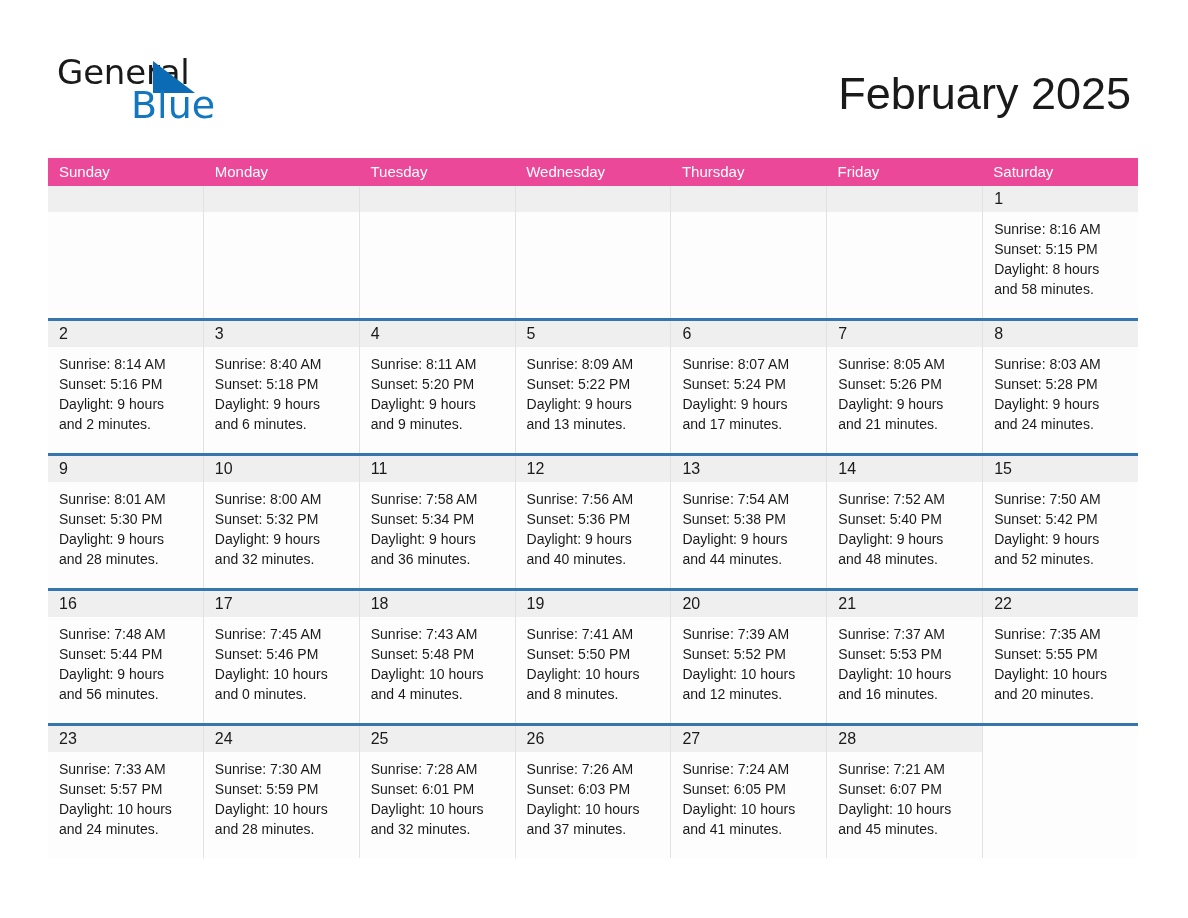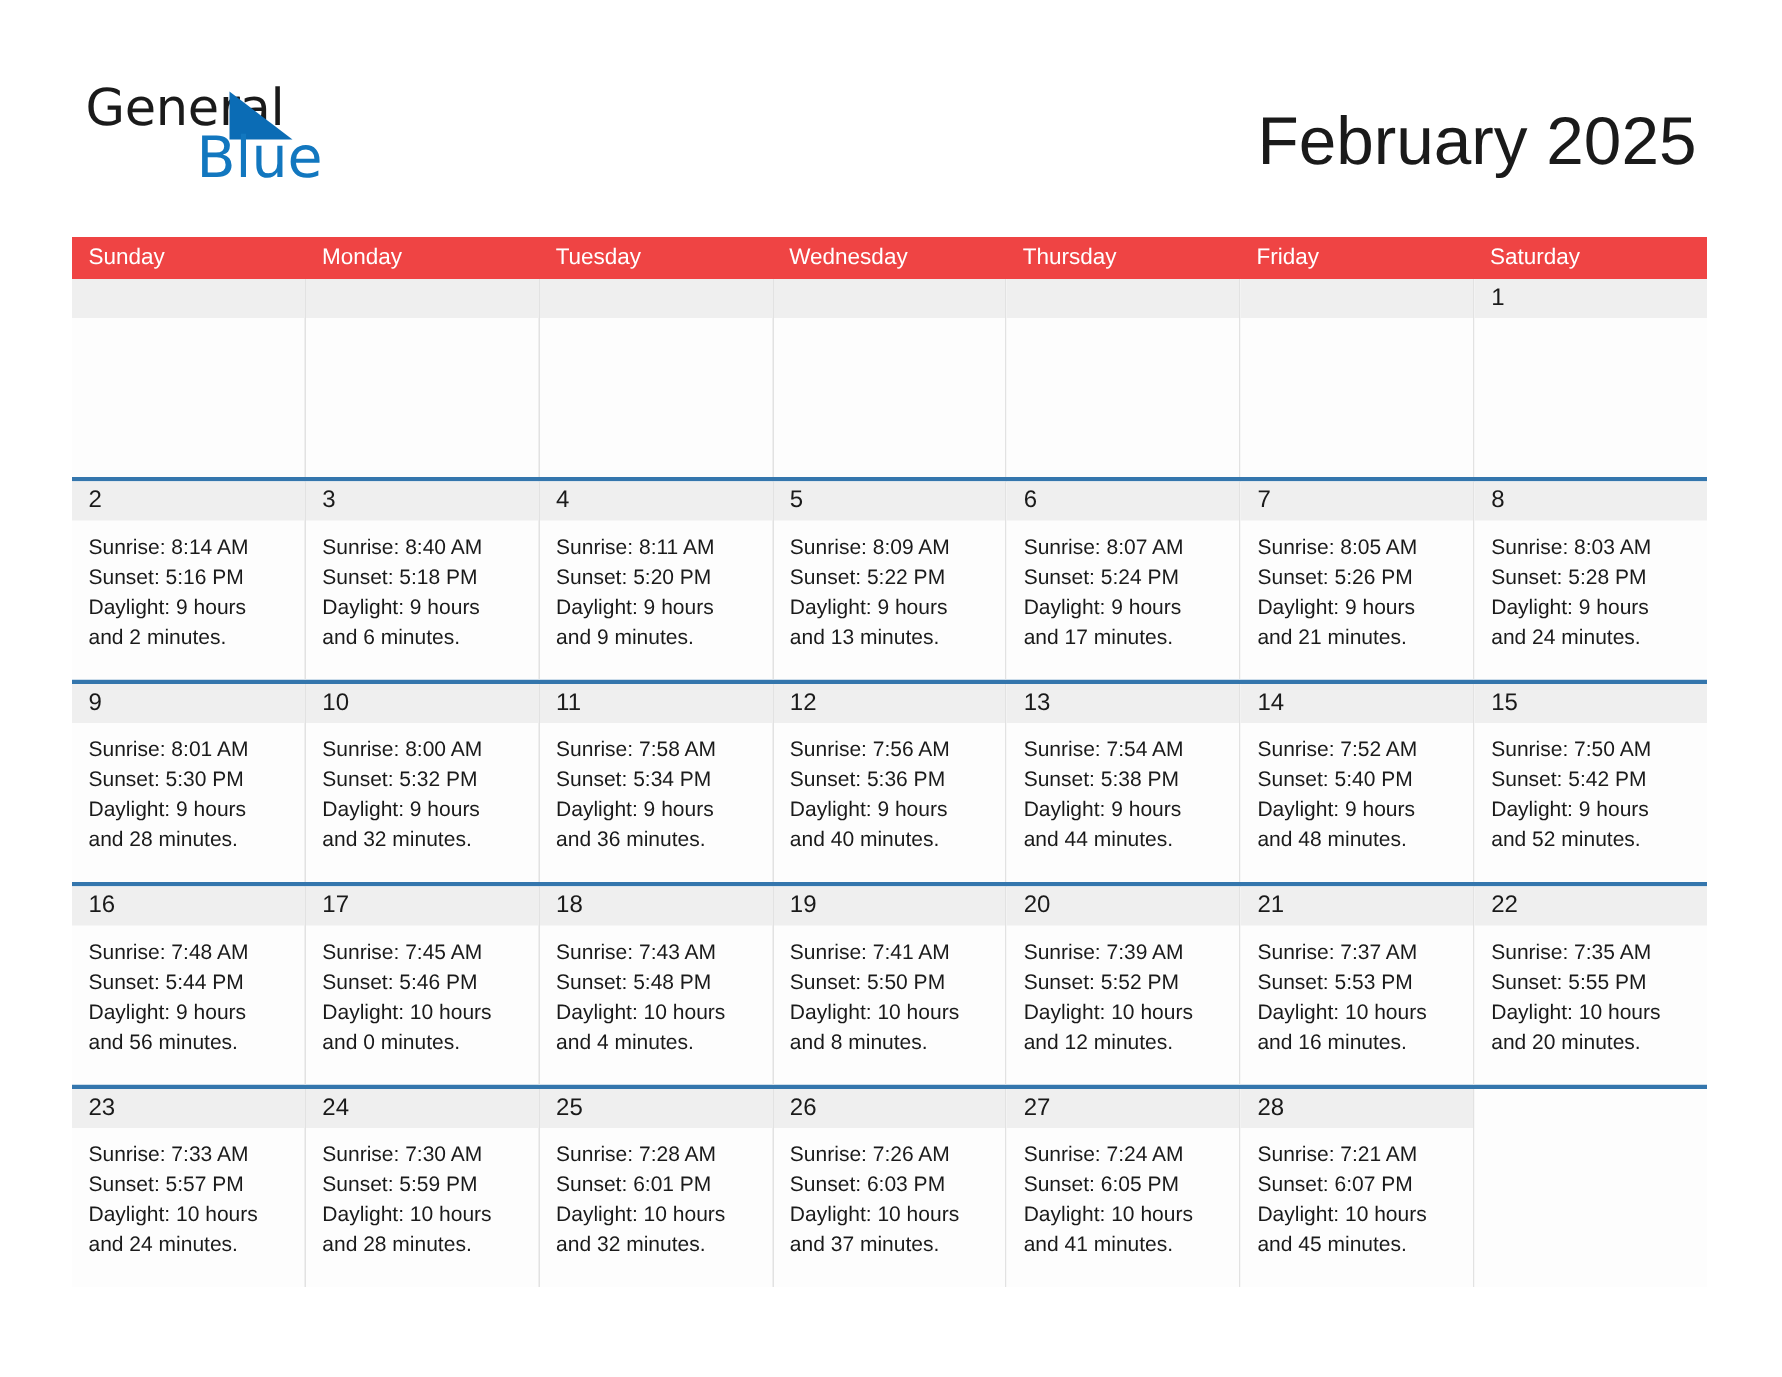--- a/index.html
+++ b/index.html
@@ -98,21 +98,21 @@
     position: absolute;
     left: 48px;
     top: 158px;
     width: 1090px;
   }
 
   .weekday-row {
     display: flex;
     width: 1090px;
     height: 28px;
-    background: #ef4444;
+    background: #ec4899;
   }
   .weekday {
     flex: 1 1 0;
     color: #ffffff;
     font-size: 15px;
     line-height: 28px;
     padding-left: 11px;
     box-sizing: border-box;
     white-space: nowrap;
     overflow: hidden;
@@ -211,20 +211,26 @@
             <div class="day-number-band"><span class="day-number"></span></div>
           </div>
           <div class="day-cell blank">
             <div class="day-number-band"><span class="day-number"></span></div>
           </div>
           <div class="day-cell blank">
             <div class="day-number-band"><span class="day-number"></span></div>
           </div>
           <div class="day-cell">
             <div class="day-number-band"><span class="day-number">1</span></div>
+            <div class="day-info">
+              <div>Sunrise: 8:16 AM</div>
+              <div>Sunset: 5:15 PM</div>
+              <div>Daylight: 8 hours</div>
+              <div>and 58 minutes.</div>
+            </div>
           </div>
         </div>
         <div class="week-row">
           <div class="day-cell">
             <div class="day-number-band"><span class="day-number">2</span></div>
             <div class="day-info">
               <div>Sunrise: 8:14 AM</div>
               <div>Sunset: 5:16 PM</div>
               <div>Daylight: 9 hours</div>
               <div>and 2 minutes.</div>

